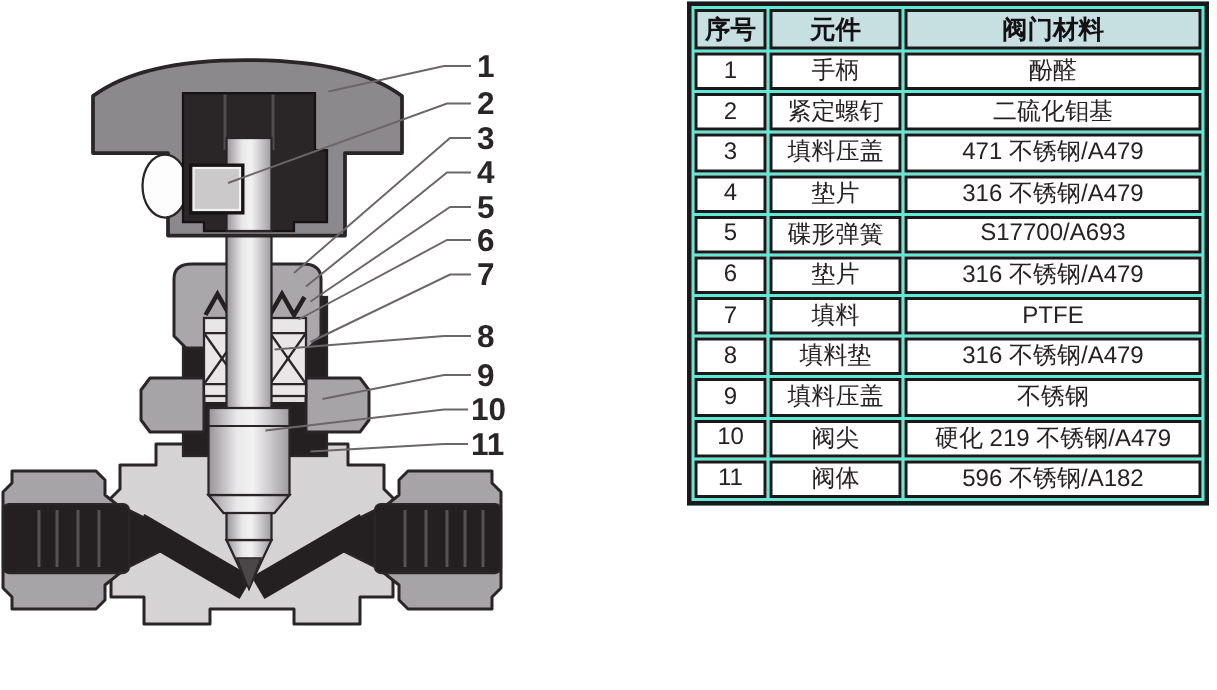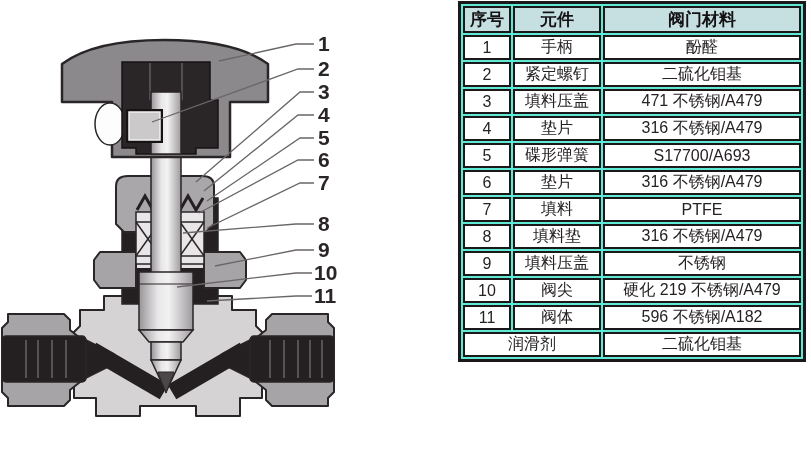--- a/index.html
+++ b/index.html
@@ -240,20 +240,16 @@
       <tr>
         <td>10</td>
         <td class="it">阀尖</td>
         <td>硬化 219 不锈钢/A479</td>
       </tr>
       <tr>
         <td>11</td>
         <td class="it">阀体</td>
         <td>596 不锈钢/A182</td>
       </tr>
-      <tr>
-        <td colspan="2">润滑剂</td>
-        <td>二硫化钼基</td>
-      </tr>
     </tbody>
   </table>
 
 </div>
 
 </body></html>

